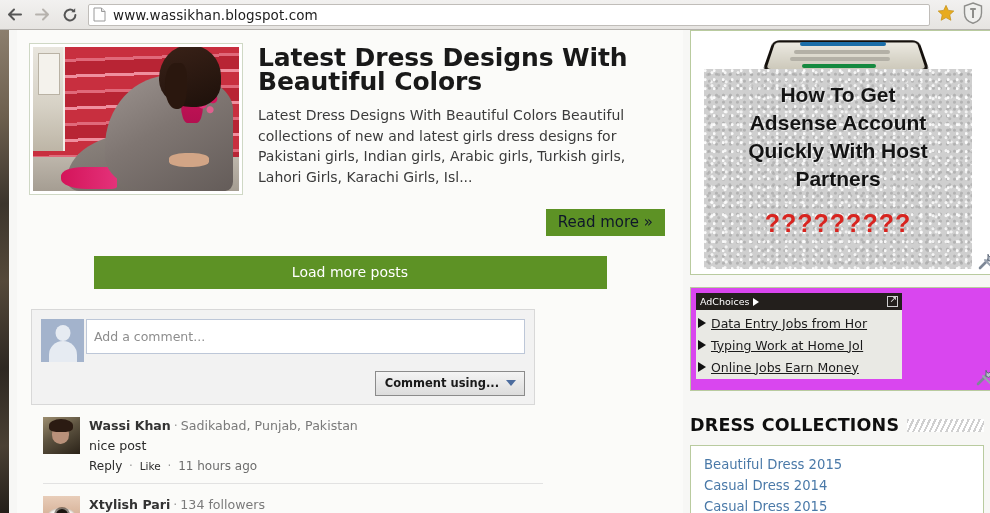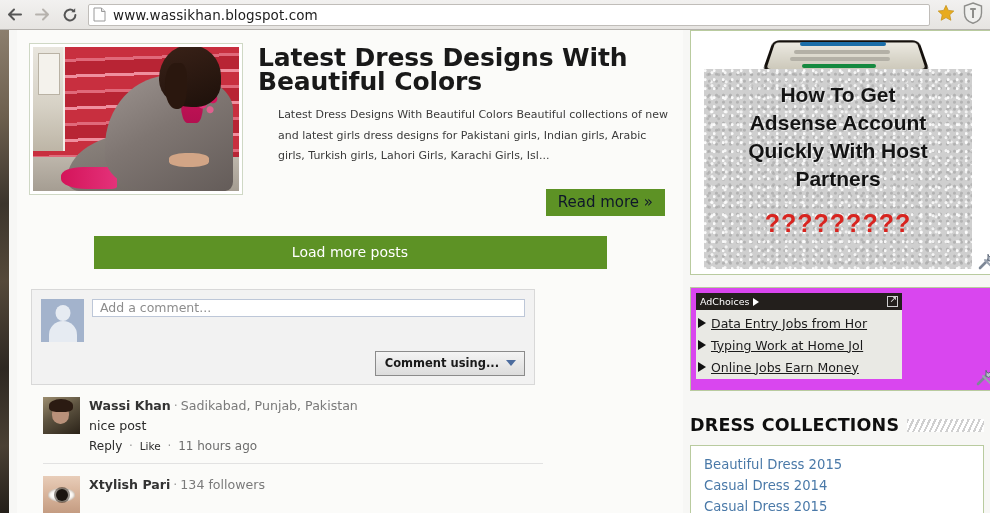--- a/index.html
+++ b/index.html
@@ -168,26 +168,25 @@
   .post-title {
     font-size: 25px;
     font-weight: 700;
     color: #191919;
     letter-spacing: -0.1px;
     line-height: 24px;
     font-family: "DejaVu Sans", sans-serif;
   }
   .post-excerpt {
     margin-top: 11px;
-    font-size: 11px;
+    font-size: 14px;
     line-height: 20.5px;
     color: #3b3b3b;
     font-family: "DejaVu Sans", sans-serif;
     max-width: 412px;
-    margin-left: 20px;
   }
   .read-more-row {
     margin-left: 228px;
     margin-top: 22px;
     display: flex;
     justify-content: flex-end;
     padding-right: 8px;
   }
   .read-more {
     display: inline-block;
@@ -238,22 +237,22 @@
   }
   .fb-avatar-default:after {
     content: ""; position: absolute; left: 50%; top: 22px;
     transform: translateX(-50%);
     width: 28px; height: 24px;
     border-radius: 14px 14px 0 0;
     background: #e6ebf2;
   }
   .fb-input {
     flex: 1 1 auto;
-    margin-left: 8px;
-    height: 18px;
+    margin-left: 2px;
+    height: 35px;
     background: #ffffff;
     border: 1px solid #bdc7d8;
     font-size: 12.5px;
     color: #8d8d8d;
     padding: 0 7px;
     font-family: "DejaVu Sans", sans-serif;
     outline: none;
   }
   .fb-input::placeholder { color: #8d8d8d; opacity: 1; }
   .fb-using-row {

